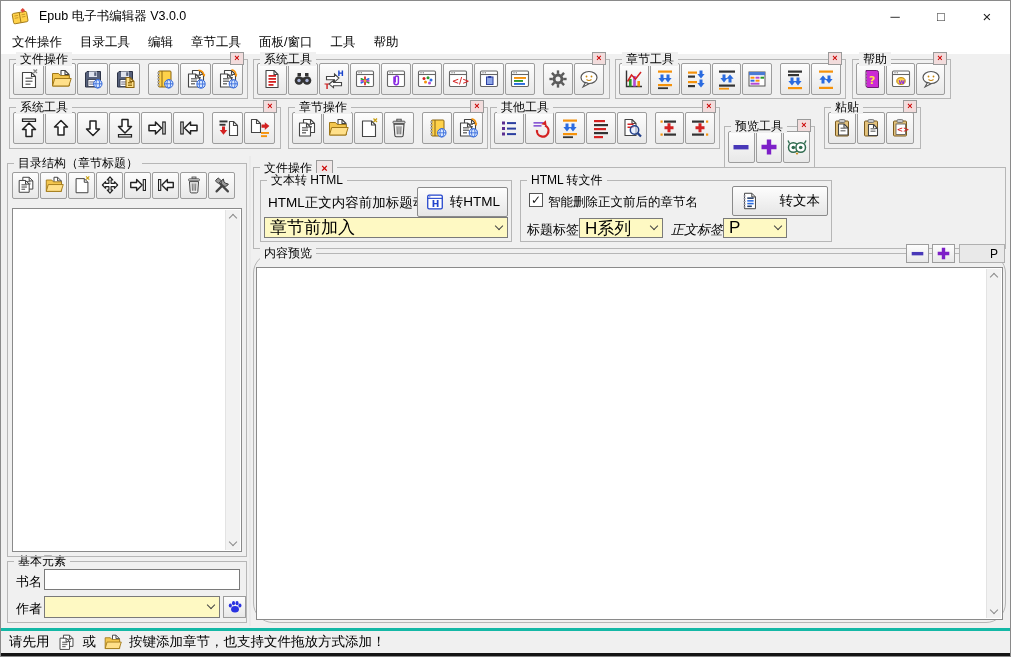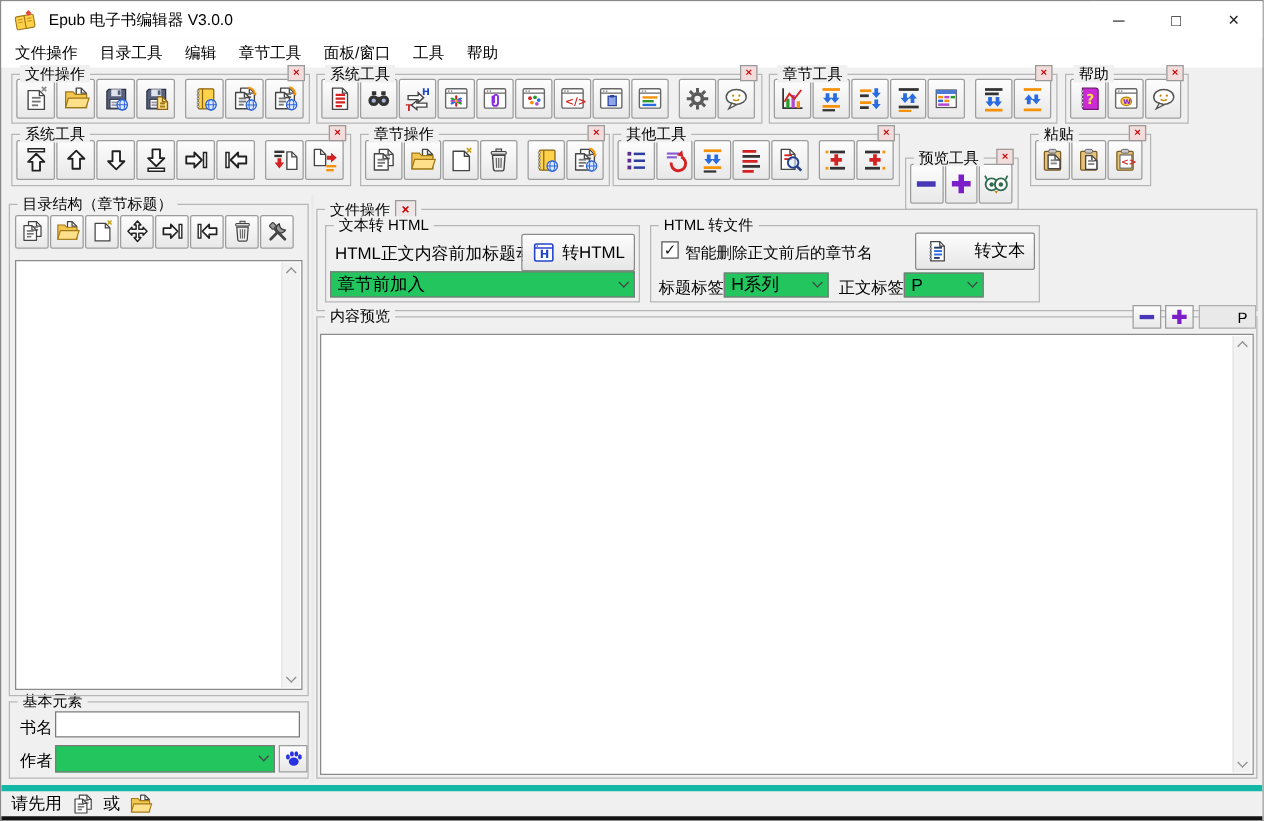--- a/index.html
+++ b/index.html
@@ -30,36 +30,36 @@
   .subgroup{position:absolute;border:1px solid #b6b6b6;}
   .sunken{background:#fff;border:1px solid #8a8a8a;}
   .vscroll{position:absolute;top:1px;right:1px;bottom:1px;width:15px;background:#f2f2f2;border-left:1px solid #e3e3e3;
     display:flex;flex-direction:column;justify-content:space-between;align-items:center;padding:5px 0;}
   .chev{display:inline-block;width:6px;height:6px;border-right:1.6px solid #8a8a8a;border-bottom:1.6px solid #8a8a8a;}
   .chev.up{transform:rotate(-135deg);}
   .chev.down{transform:rotate(45deg);}
   
   .text-input{position:absolute;border:1px solid #7a7a7a;background:#fff;font-size:12.5px;padding:0 4px;
     font-family:"Liberation Sans","DejaVu Sans",sans-serif;}
-  .combo{position:absolute;border:1px solid #7a7a7a;background:#22c55e;display:flex;align-items:center;
-    padding:0 18px 0 5px;font-size:14px;cursor:pointer;}
+  .combo{position:absolute;border:1px solid #7a7a7a;background:#fef9c3;display:flex;align-items:center;
+    padding:0 18px 0 5px;font-size:17px;cursor:pointer;}
   .combo .cchev{position:absolute;right:5px;top:50%;margin-top:-5px;width:6px;height:6px;
     border-right:1.6px solid #444;border-bottom:1.6px solid #444;transform:rotate(45deg);}
   .conv-btn{position:absolute;display:flex;align-items:center;gap:5px;padding:0 7px;height:30px;font-size:13.5px;
     background:linear-gradient(#fdfdfd,#e6e6e6);border:1px solid #8a8a8a;border-radius:2px;cursor:pointer;
     font-family:"Liberation Sans","DejaVu Sans",sans-serif;}
   .checkbox{position:absolute;width:14px;height:14px;background:#fff;border:1px solid #555;font-size:12px;
     line-height:13px;text-align:center;font-weight:bold;color:#111;cursor:pointer;}
   .field-label{position:absolute;font-size:13px;white-space:nowrap;}
   .pm-btn{position:absolute;width:23px;height:19px;padding:0;background:linear-gradient(#fdfdfd,#e8e8e8);
     border:1px solid #9d9d9d;display:flex;align-items:center;justify-content:center;cursor:pointer;}
   .tag-box{position:absolute;background:#e9e9e9;border:1px solid #b0b0b0;font-size:12px;text-align:right;
     padding:2px 6px 0 0;}
   
-  .statusbar{position:absolute;left:0;top:627px;right:0;height:25px;background:#f0f0f0;border-top:5px solid #14b8a6;
+  .statusbar{position:absolute;left:0;top:627px;right:0;height:25px;background:#f0f0f0;border-top:3px solid #14b8a6;
     display:flex;align-items:center;gap:7px;padding-left:8px;font-size:13.5px;}
   .bottom-strip{position:absolute;left:0;top:652px;right:0;height:5px;background:#141414;}
   .splitter{position:absolute;left:248px;top:155px;width:2px;bottom:30px;background:#eaeaea;}
   svg text{font-family:"DejaVu Sans",sans-serif;}
 </style>
 </head>
 <body>
 
 <div class="window">
 
@@ -957,29 +957,29 @@
               <rect x="8" y="16" width="5" height="1.7" fill="#223a66"></rect>
             </svg>
           </span>
         <span>转文本</span>
       </button>
       <span class="field-label" style="left:6px;top:40px;text-align:right;">标题标签</span>
       <div class="combo" style="left:58px;top:37px;width:84px;height:20px;">
         <span>H系列</span>
         <span class="cchev"></span>
       </div>
-      <span class="field-label" style="left:150px;top:40px;">正文标签</span>
+      <span class="field-label" style="left:150px;top:40px;font-style:italic;">正文标签</span>
       <div class="combo" style="left:202px;top:37px;width:64px;height:20px;">
         <span>P</span>
         <span class="cchev"></span>
       </div>
     </div>
   </div>
 
-  <div class="panelbox" style="left:252px;top:252px;width:753px;height:370px;">
+  <div class="panelbox" style="left:252px;top:252px;width:753px;height:370px;border-radius:20px;">
     <span class="glabel">内容预览</span>
     <button class="pm-btn" style="left:652px;top:-10px;">
         <svg width="17" height="17" viewBox="0 0 22 22" xmlns="http://www.w3.org/2000/svg">
           <rect x="3.5" y="9" width="15" height="4.4" fill="#4838b8"></rect>
         </svg>
       </button>
     <button class="pm-btn" style="left:678px;top:-10px;">
         <svg width="17" height="17" viewBox="0 0 22 22" xmlns="http://www.w3.org/2000/svg">
           <path d="M8.8 3.5 h4.4 v5.3 h5.3 v4.4 h-5.3 v5.3 h-4.4 v-5.3 h-5.3 v-4.4 h5.3 z" fill="#7d1fc8"></path>
         </svg>
@@ -1012,16 +1012,17 @@
       </span>
     <span>或</span>
     <span class="icon">
         <svg width="19" height="19" viewBox="0 0 22 22" xmlns="http://www.w3.org/2000/svg">
           <path d="M11 2.5 h4 l4 4 v6 h-8 z" fill="#fff" stroke="#444" stroke-width="1.1" stroke-linejoin="round"></path>
           <path d="M15 2.5 v4 h4" fill="none" stroke="#444" stroke-width="1.1"></path>
           <path d="M2.5 5.5 h6 l1.8 2 h9 v10.5 h-16.8 z" fill="#f3c64f" stroke="#a07818"></path>
           <path d="M2.5 18 l2.2 -7.5 h16.5 l-2.4 7.5 z" fill="#ffe08a" stroke="#a07818"></path>
         </svg>
       </span>
+    <span>按键添加章节，也支持文件拖放方式添加！</span>
   </div>
   <div class="bottom-strip"></div>
 
 </div>
 
 </body></html>

